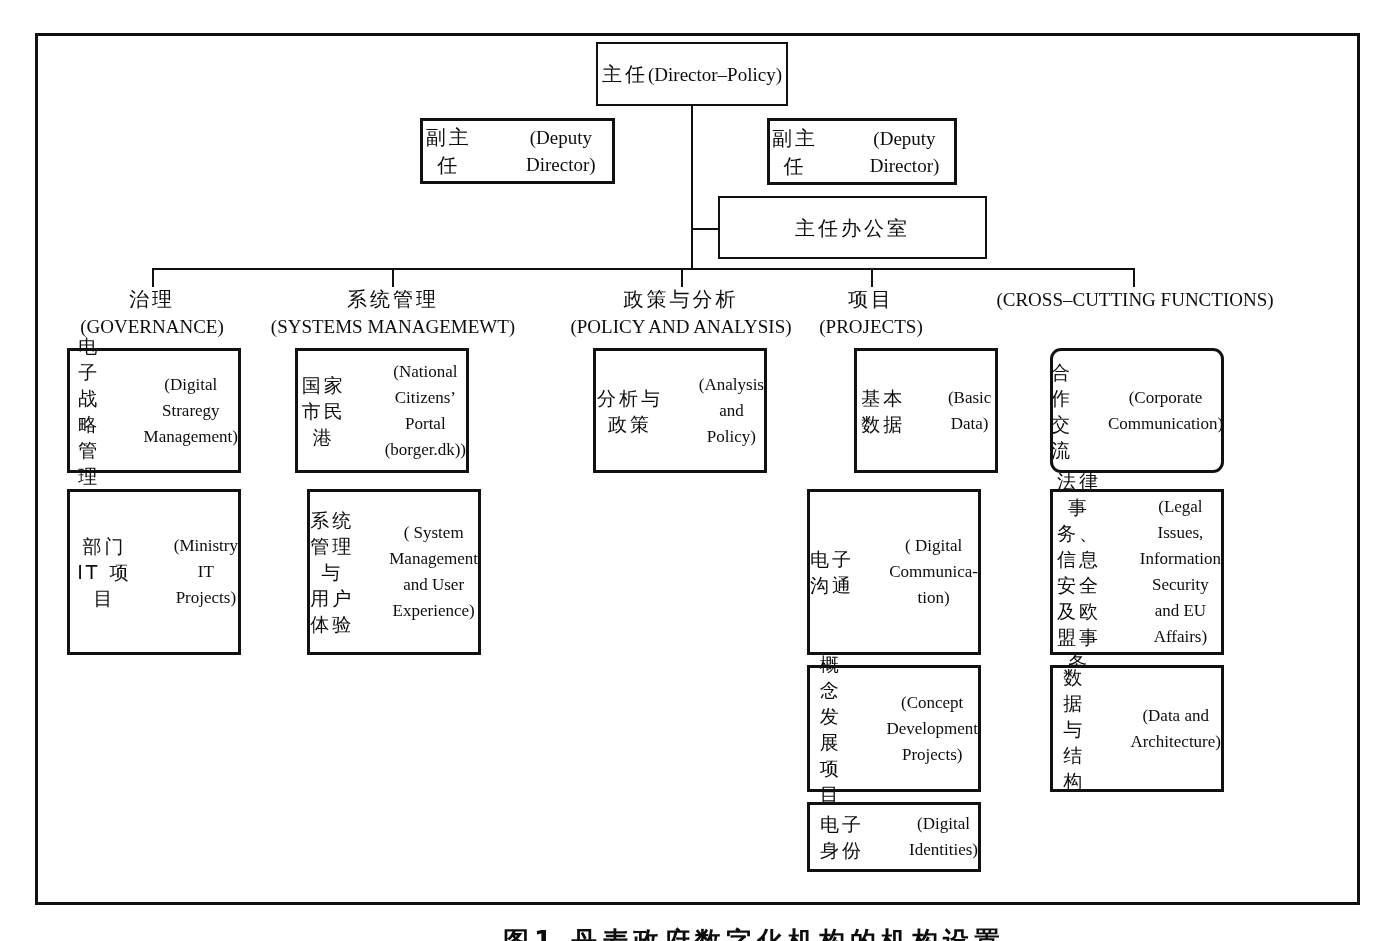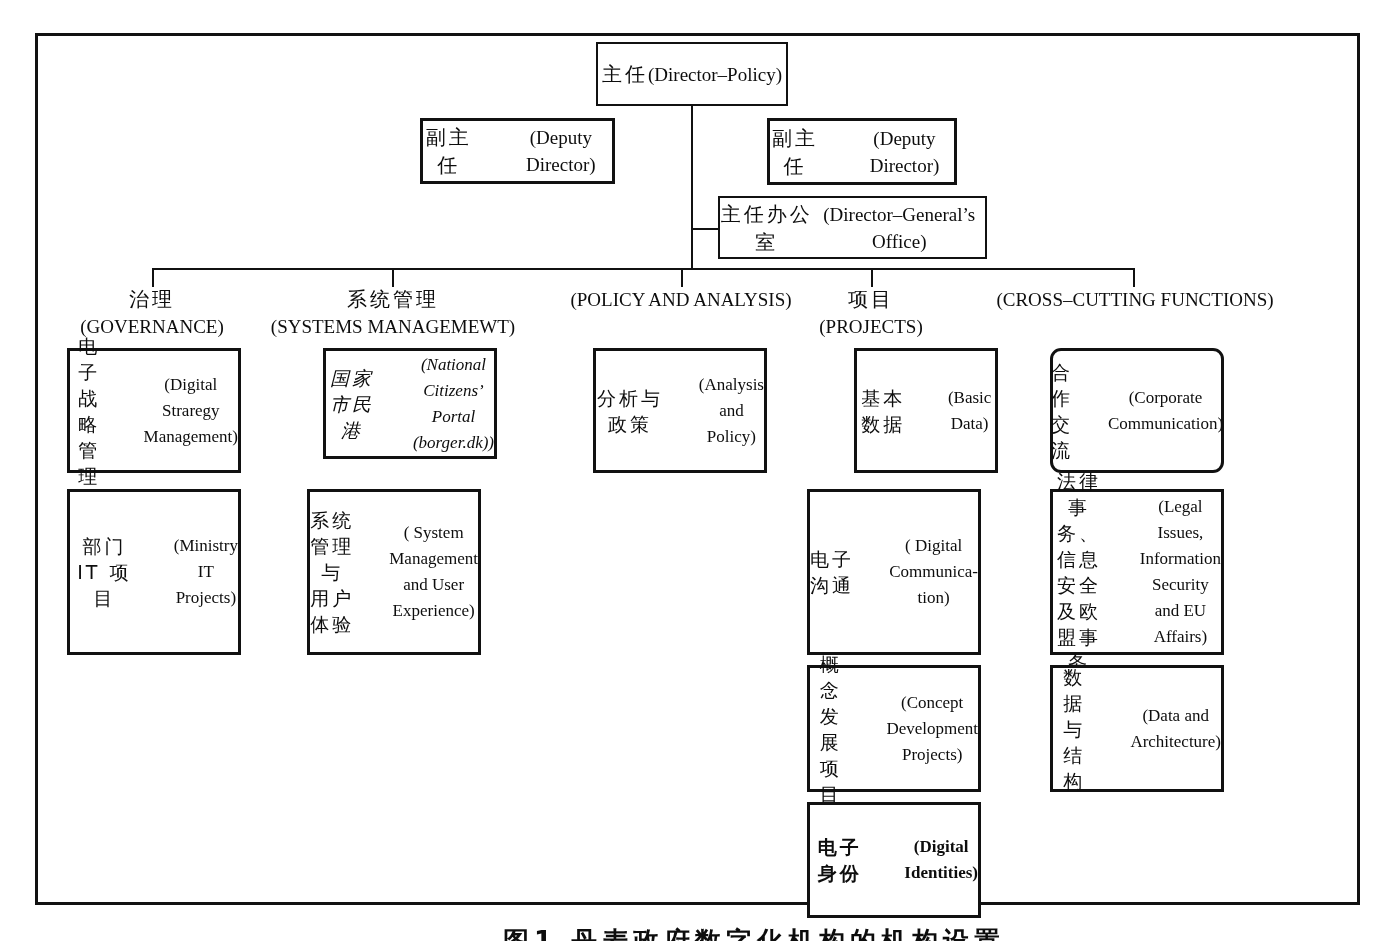--- a/index.html
+++ b/index.html
@@ -88,32 +88,32 @@
     <div class="en">(Deputy Director)</div>
   </div>
 
   <div class="box node thick" style="left:767px; top:118px; width:190px; height:67px;">
     <div class="zh">副主任</div>
     <div class="en">(Deputy Director)</div>
   </div>
 
   <div class="box node" style="left:718px; top:196px; width:269px; height:63px;">
     <div class="zh">主任办公室</div>
-    <div class="en">(Director–General’s Office)</div>
   </div>
 
   <div class="branch" style="left:52px; top:286px; width:200px;">
     <div class="zh">治理</div>
     <div class="en">(GOVERNANCE)</div>
   </div>
   <div class="branch" style="left:258px; top:286px; width:270px;">
     <div class="zh">系统管理</div>
     <div class="en">(SYSTEMS MANAGEMEWT)</div>
   </div>
   <div class="branch" style="left:546px; top:286px; width:270px;">
+    <div class="zh">政策与分析</div>
     <div class="en">(POLICY AND ANALYSIS)</div>
   </div>
   <div class="branch" style="left:798px; top:286px; width:146px;">
     <div class="zh">项目</div>
     <div class="en">(PROJECTS)</div>
   </div>
   <div class="branch" style="left:989px; top:286px; width:292px;">
     <div class="en">(CROSS–CUTTING FUNCTIONS)</div>
   </div>
 
@@ -122,21 +122,21 @@
     <div class="en">(Digital
 Straregy
 Management)</div>
   </div>
   <div class="box unit thick" style="left:67px; top:489px; width:174px; height:166px;">
     <div class="zh">部门 IT 项目</div>
     <div class="en">(Ministry IT
 Projects)</div>
   </div>
 
-  <div class="box unit thick" style="left:323px; top:348px; width:174px; height:111px;font-style:italic;">
+  <div class="box unit thick" style="left:295px; top:348px; width:174px; height:125px;">
     <div class="zh">国家市民港</div>
     <div class="en">(National
 Citizens’ Portal
 (borger.dk))</div>
   </div>
   <div class="box unit thick" style="left:307px; top:489px; width:174px; height:166px;">
     <div class="zh">系统管理与
 用户体验</div>
     <div class="en">( System
 Management
@@ -159,21 +159,21 @@
     <div class="en">( Digital
 Communica-
 tion)</div>
   </div>
   <div class="box unit thick" style="left:807px; top:665px; width:174px; height:127px;">
     <div class="zh">概念发展项目</div>
     <div class="en">(Concept
 Development
 Projects)</div>
   </div>
-  <div class="box unit thick" style="left:807px; top:802px; width:174px; height:116px;font-weight:bold;">
+  <div class="box unit thick" style="left:807px; top:802px; width:174px; height:70px;">
     <div class="zh">电子身份</div>
     <div class="en">(Digital
 Identities)</div>
   </div>
 
   <div class="box unit thick" style="left:1050px; top:348px; width:174px; height:125px;border-radius:11px;">
     <div class="zh">合作交流</div>
     <div class="en">(Corporate
 Communication)</div>
   </div>

